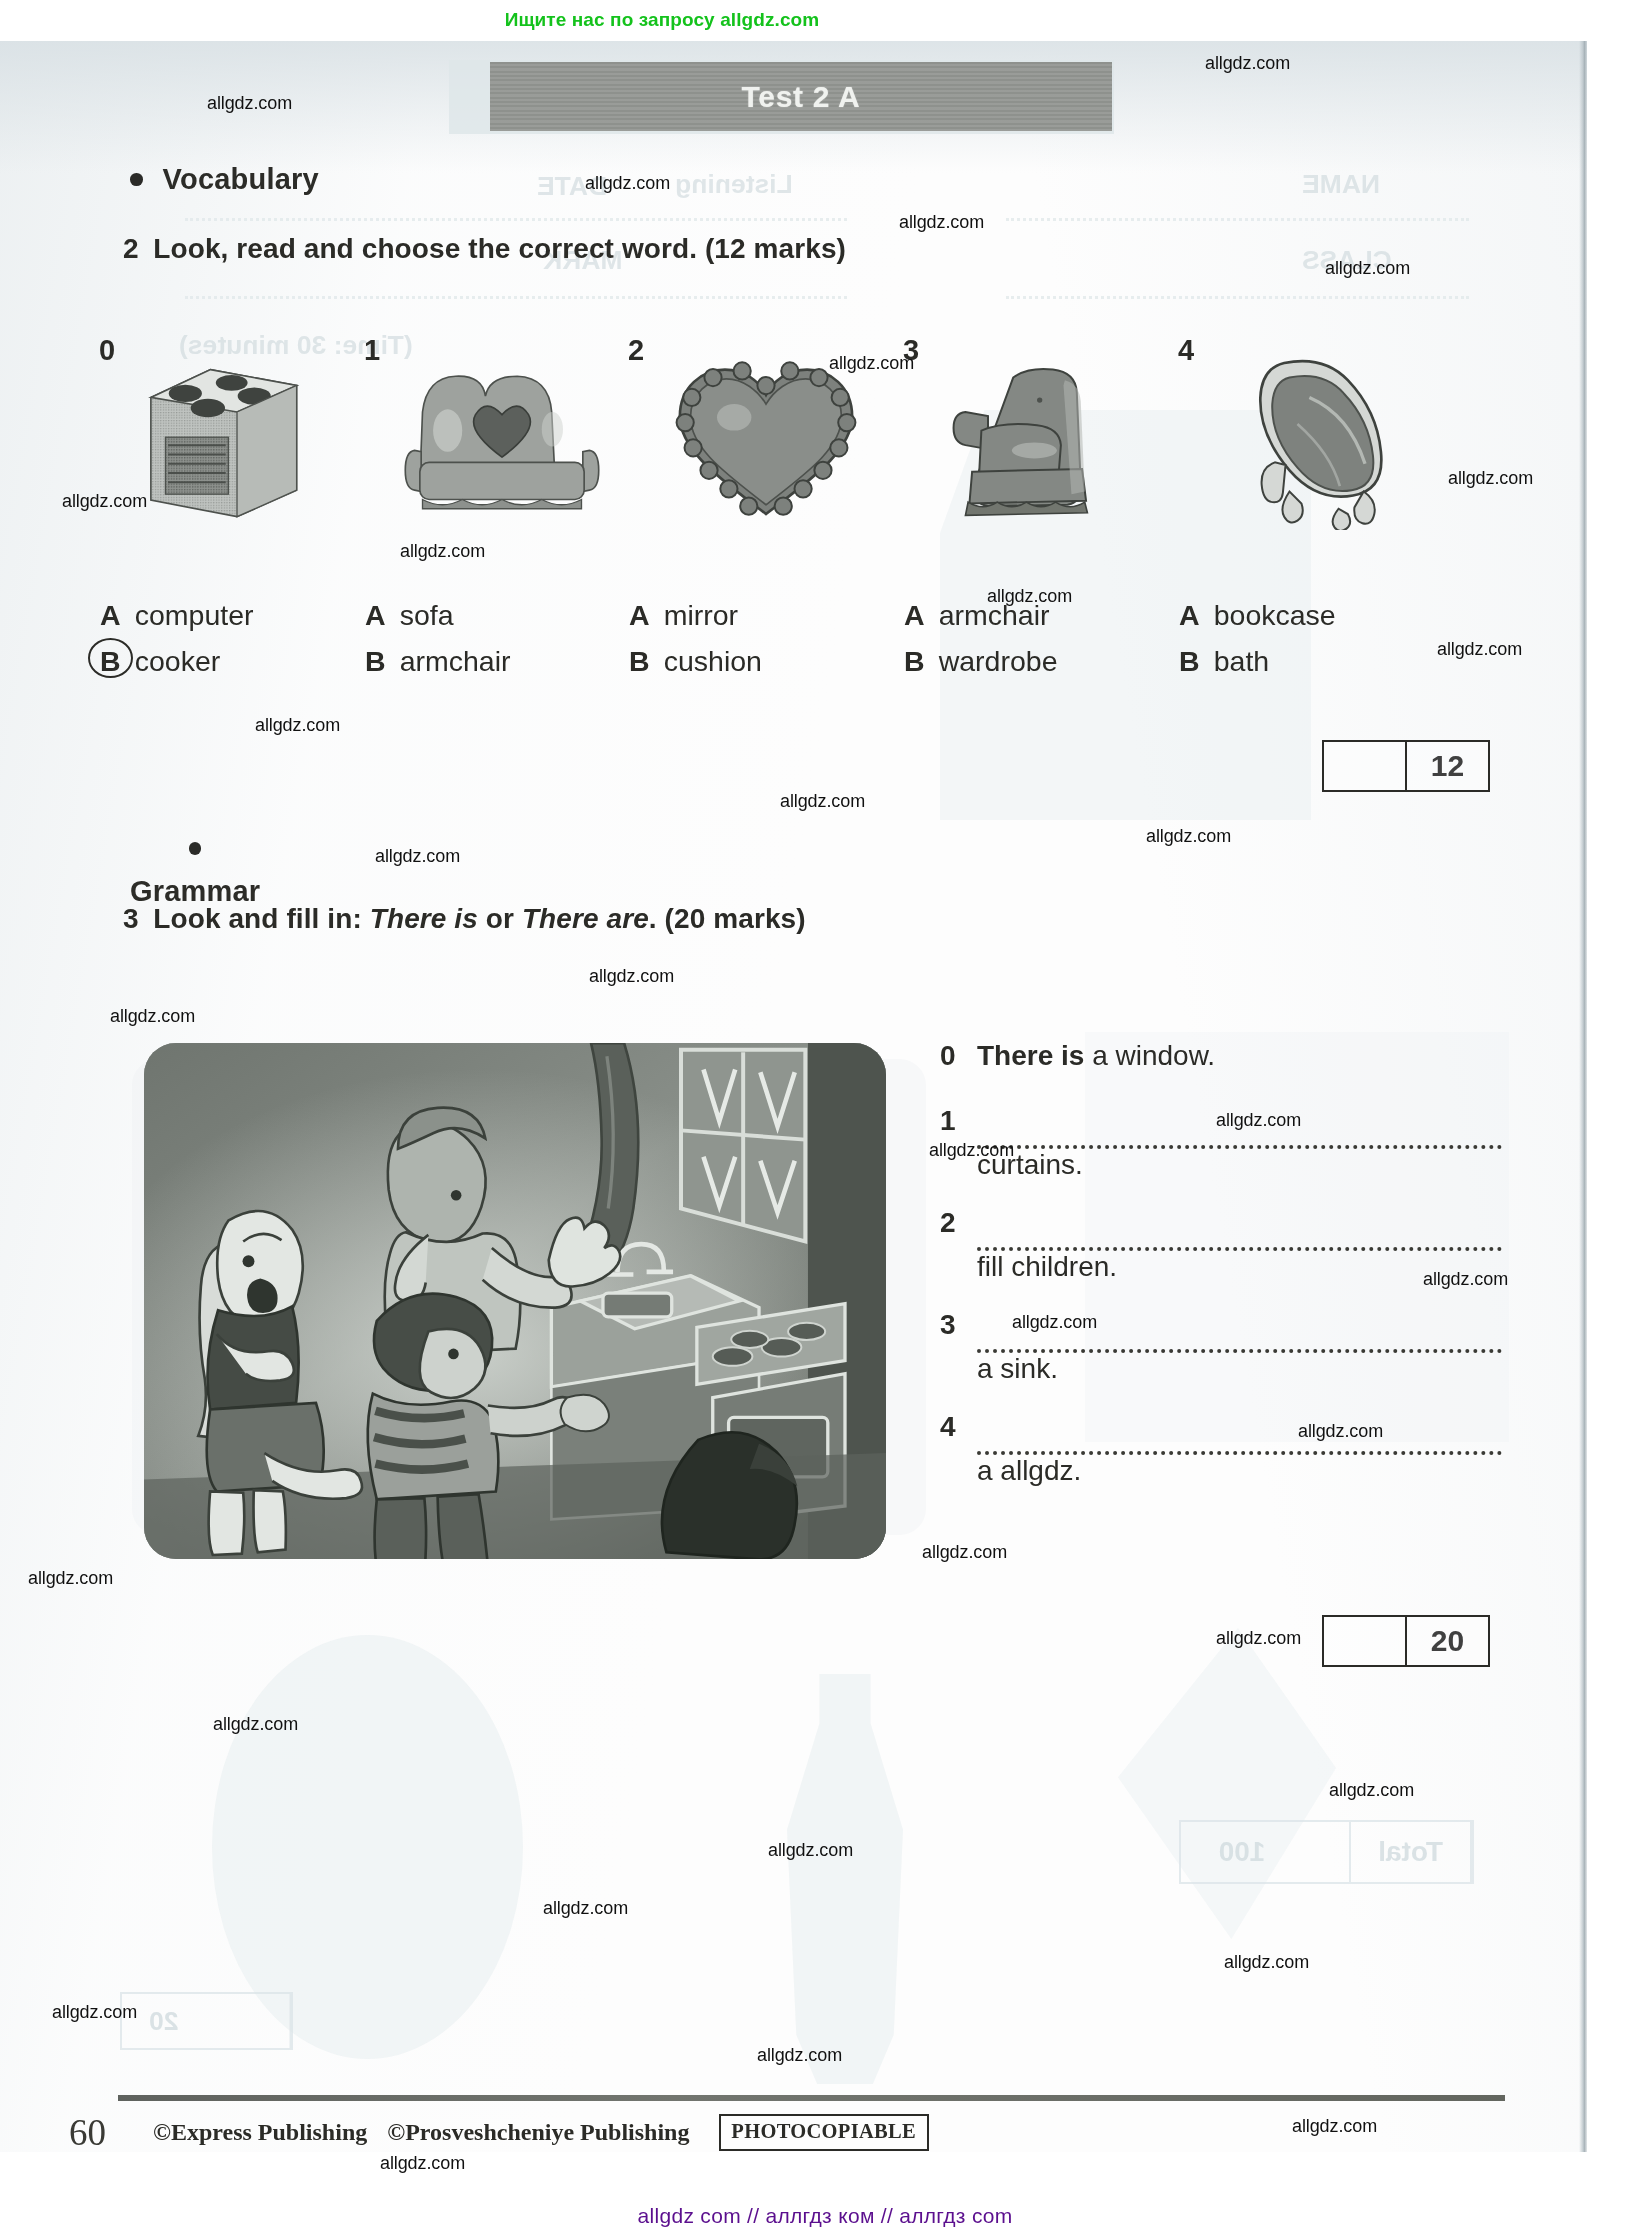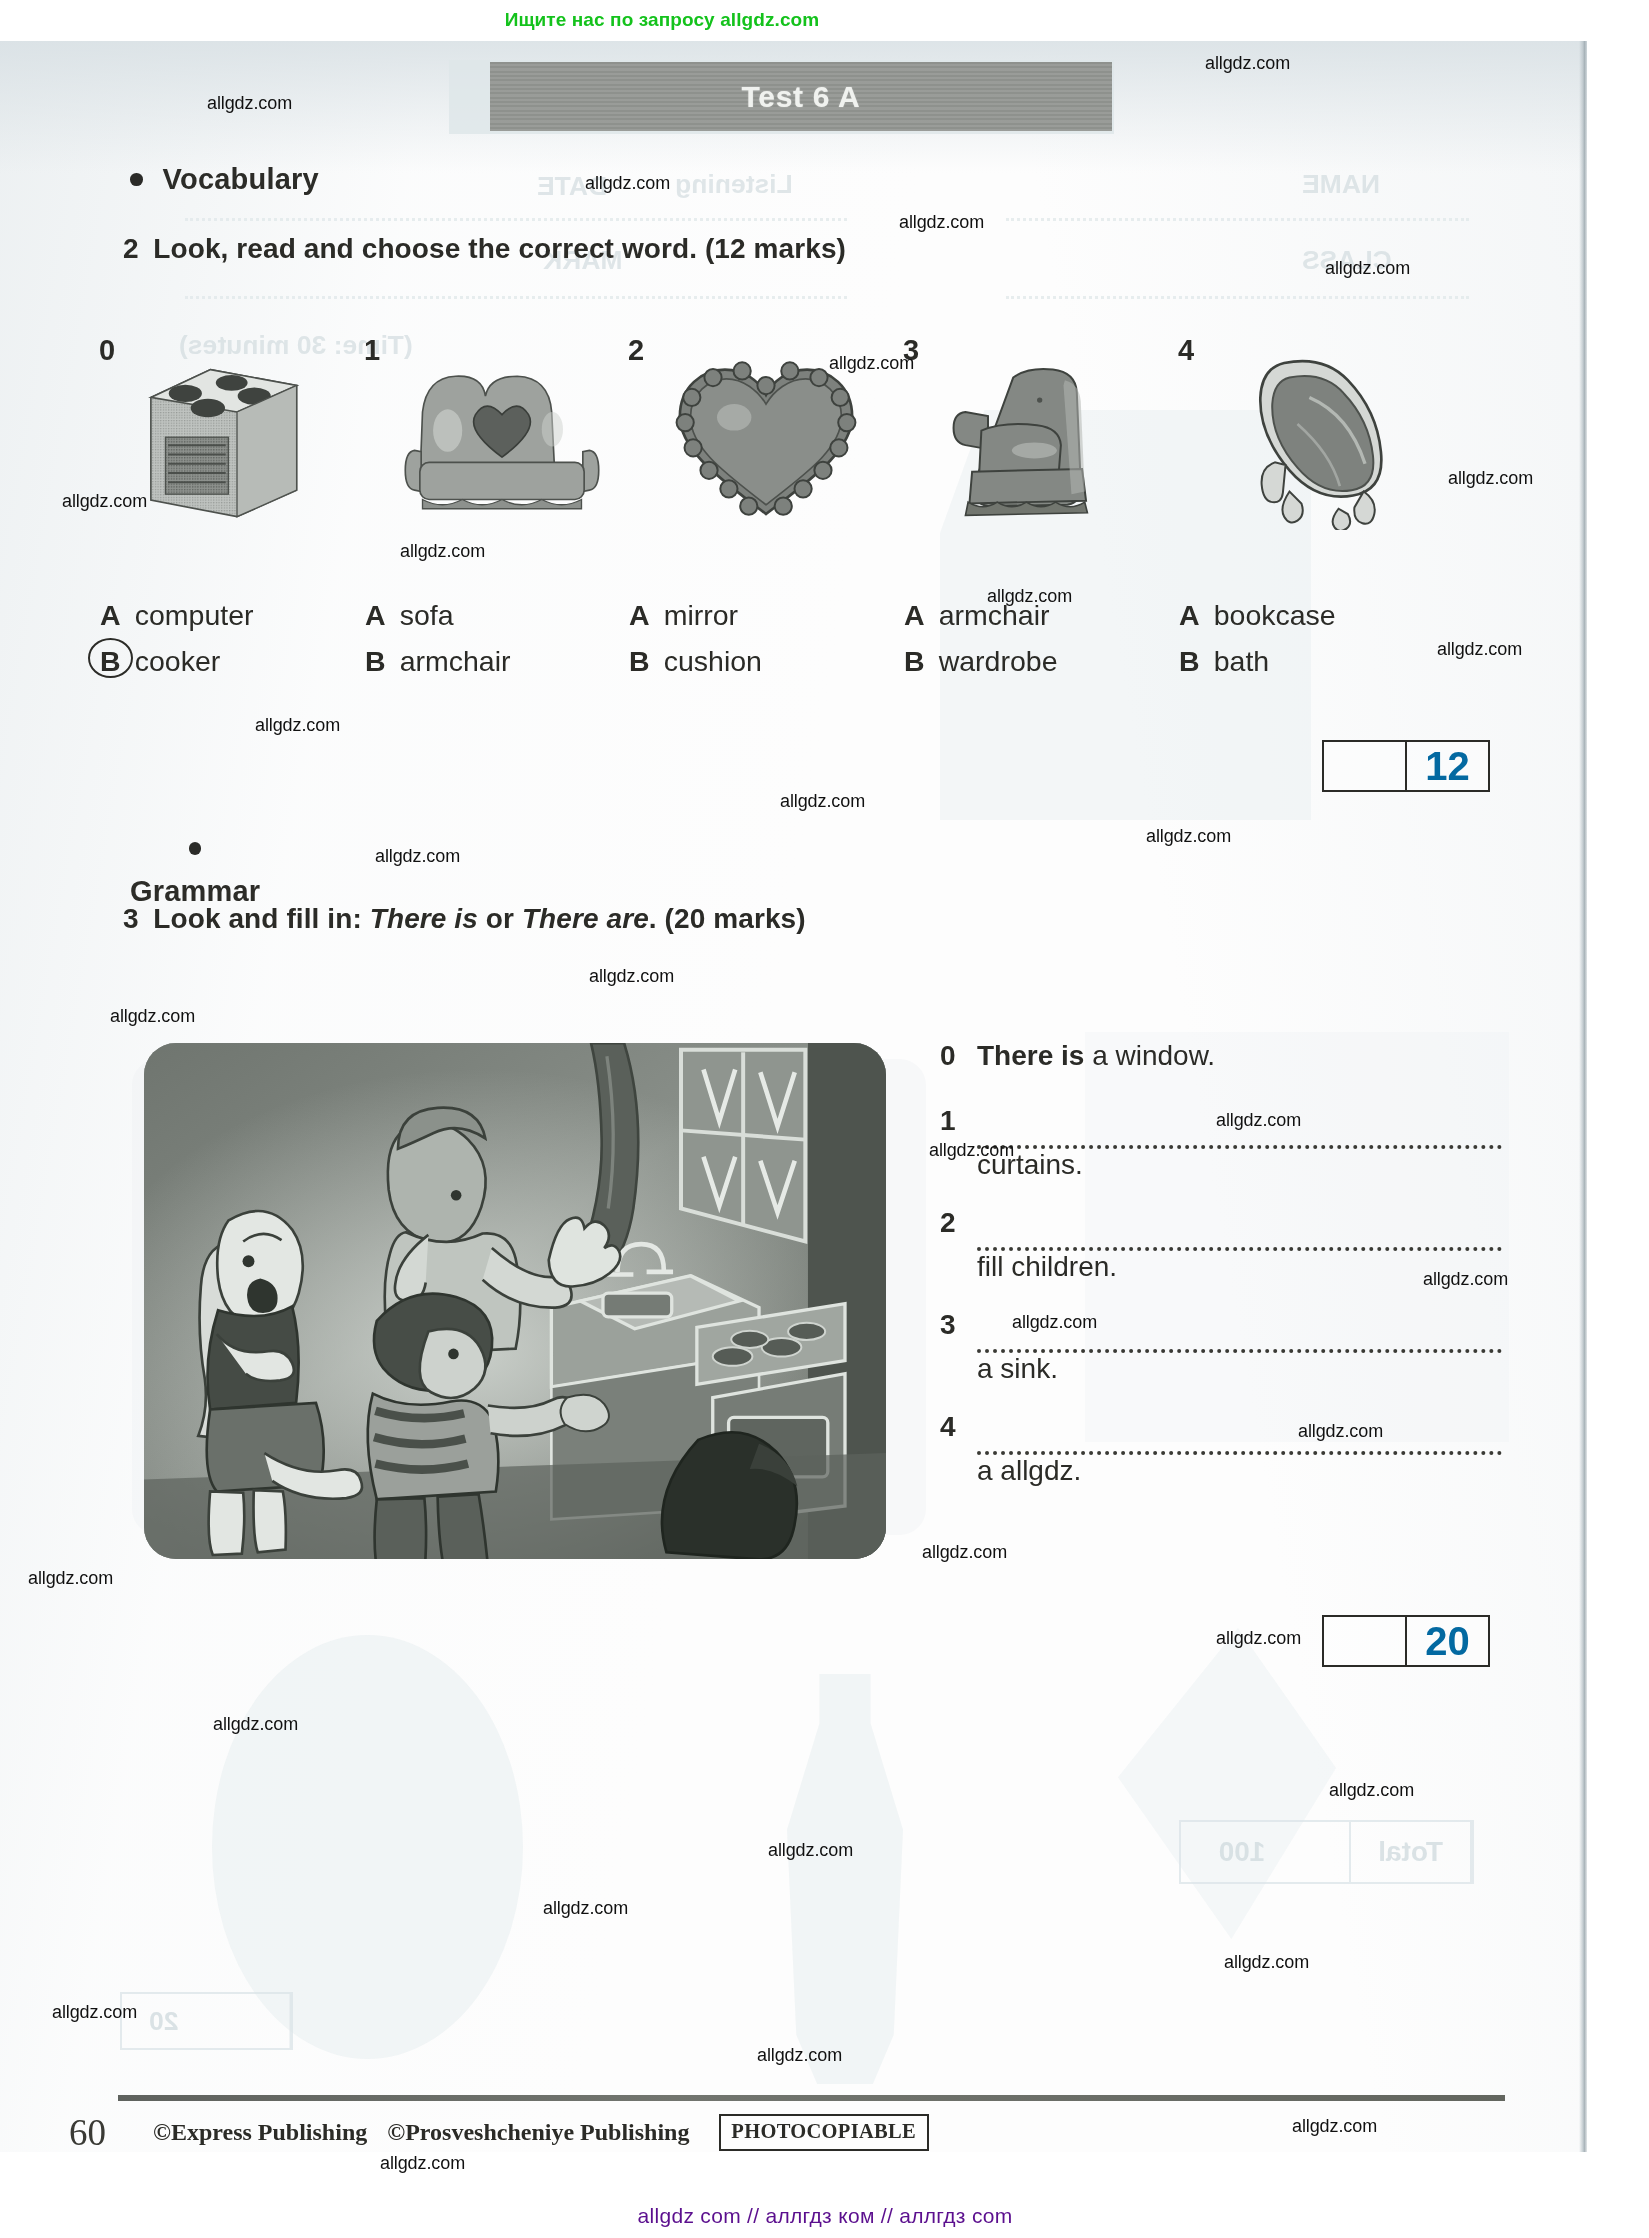--- a/index.html
+++ b/index.html
@@ -197,23 +197,23 @@
     position: absolute;
     display: flex;
     border: 2.6px solid #2b2b27;
     background: rgba(255,255,255,0.35);
   }
   .marks-box .cell {
     width: 81px; height: 48px;
     display: flex;
     align-items: center;
     justify-content: center;
-    font-size: 40px;
-    font-weight: bold;
-    color: #0369a1;
+    font-size: 30px;
+    font-weight: bold;
+    color: #404040;
   }
   .marks-box .cell + .cell { border-left: 2.6px solid #2b2b27; }
 
   
   .gram-pic {
     position: absolute;
     left: 144px; top: 1043px;
     width: 742px; height: 516px;
     border-radius: 32px;
     overflow: hidden;
@@ -377,21 +377,21 @@
   <div class="ghost-box" style="left:1179px; top:1820px; width:291px; height:60px;">
     <span style="width:122px;height:100%;font-size:28px;">100</span>
     <span style="width:46px;height:100%;border-left:2px solid #dbe4e8;"></span>
     <span style="width:119px;height:100%;border-left:2px solid #dbe4e8;font-size:28px;">Total</span>
   </div>
 
   <div class="top-banner">Ищите нас по запросу allgdz.com</div>
 
   <div class="title-band-outer"></div>
   <div class="title-band">
-    <div class="ttl">Test 6 A</div>
+    <div class="ttl">Test 2 A</div>
   </div>
 
   <div class="section-head" style="left:130px; top:163px;">
     <div class="bullet-dot"></div>
     <div class="stxt">Vocabulary</div>
   </div>
 
   <div class="ex-line" style="left:123px; top:233px;">
     <span class="exnum">2</span><span>Look, read and choose the correct word. (12 marks)</span>
   </div>

